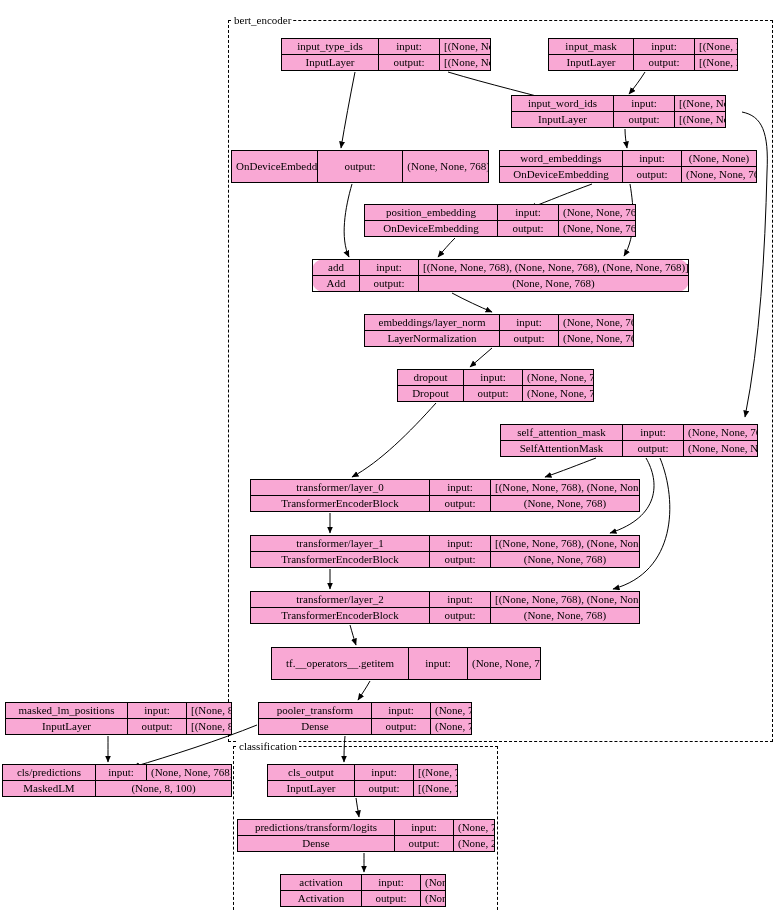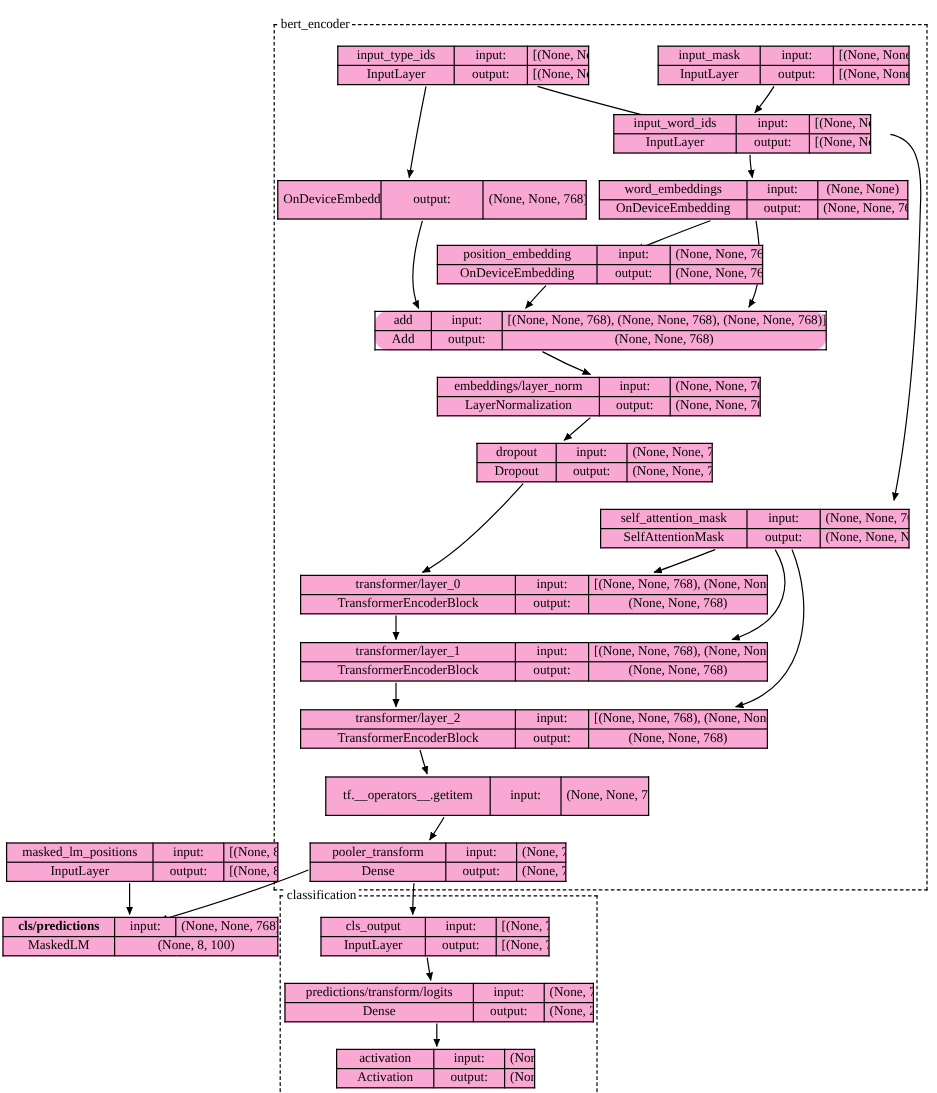--- a/index.html
+++ b/index.html
@@ -148,21 +148,21 @@
       </tr>
       <tr>
         <td class="cls">InputLayer</td>
         <td class="iolabel">output:</td>
         <td class="shape">[(None, None)]</td>
       </tr>
     </tbody>
       </table>
   </div>
 
-  <div class="node" style="left:548px; top:26px; width:210px; height:33px;">
+  <div class="node" style="left:548px; top:26px; width:190px; height:33px;">
     <table>
       <tbody>
           <tr>
         <td class="name" style="width:76px;">input_mask</td>
         <td class="iolabel" style="width:52px;">input:</td>
         <td class="shape">[(None, None)]</td>
       </tr>
       <tr>
         <td class="cls">InputLayer</td>
         <td class="iolabel">output:</td>
@@ -397,21 +397,21 @@
         <td class="shape">[(None, 8)]</td>
       </tr>
     </tbody>
       </table>
   </div>
 
   <div class="node" style="left:2px; top:752px; width:230px; height:33px;">
     <table>
       <tbody>
           <tr>
-        <td class="name" style="width:84px;font-weight:bold;">cls/predictions</td>
+        <td class="name" style="width:84px;">cls/predictions</td>
         <td class="iolabel" style="width:42px;">input:</td>
         <td class="shape">(None, None, 768)</td>
       </tr>
       <tr>
         <td class="cls">MaskedLM</td>
         <td class="shape" colspan="2">(None, 8, 100)</td>
       </tr>
     </tbody>
       </table>
   </div>

